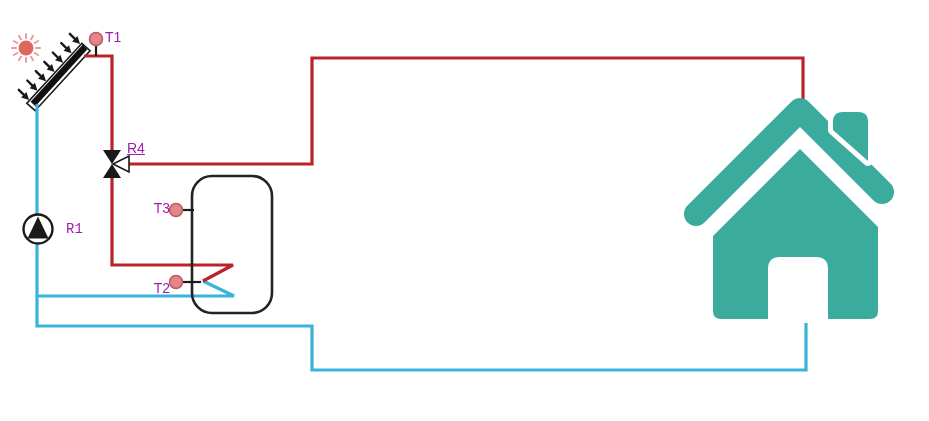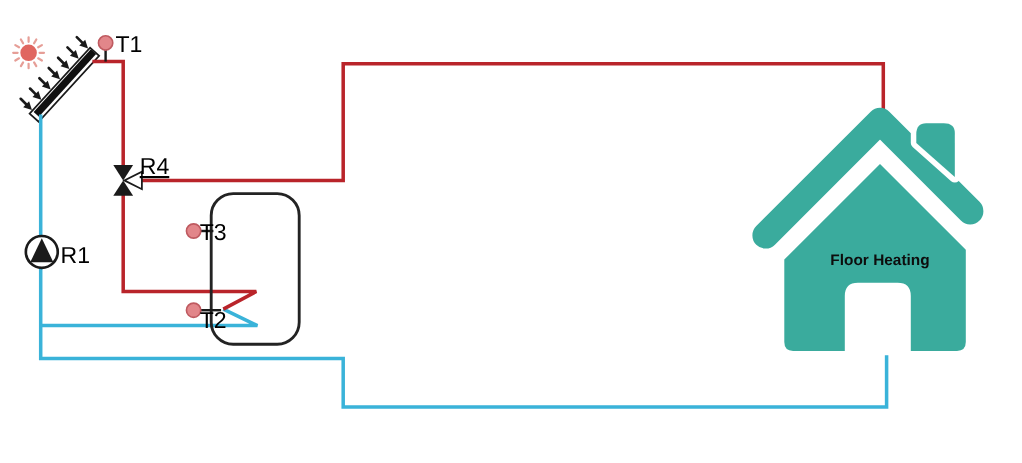--- a/index.html
+++ b/index.html
@@ -24,26 +24,26 @@
   .sensor-dot{fill:var(--sensor-dot-fill,#e2868a);stroke:var(--sensor-dot-stroke,#bf5a60);stroke-width:1.5px;}
   .sun-core{fill:var(--sun-core,#e06660);stroke:none;}
   .sun-ray{stroke:var(--sun-rays,#e69e97);stroke-width:2px;stroke-linecap:round;}
   .teal{fill:var(--house-teal,#3aab9d);stroke:none;}
   .roof-band{fill:none;stroke:var(--house-teal,#3aab9d);stroke-width:24px;stroke-linecap:round;stroke-linejoin:round;}
   .chimney-gap{fill:#ffffff;stroke:#ffffff;stroke-width:10px;stroke-linejoin:round;}
   .arrow-shaft{stroke:var(--component-black,#1a1a1a);stroke-width:2.4px;stroke-linecap:round;}
 
   .label{
     position:absolute;
-    color:#000000;
-    font-size:21px;
+    color:#a21caf;
+    font-size:14px;
     line-height:1;
     white-space:nowrap;
   }
-  .label.right{text-align:right;margin-left:36px;}
+  .label.right{text-align:right;}
   .floor-label{
     position:absolute;
     left:741px;top:229px;width:118px;
     text-align:center;
     font-size:14px;font-weight:bold;
     color:#0d0d0d;
     line-height:1;
   }
 </style>
 </head>
@@ -150,18 +150,17 @@
     <g>
       <polyline class="roof-band" points="696,214 800,110 882,192"></polyline>
       <path class="chimney-gap" d="M 833 122 Q 833 112 842 112 L 858 112 Q 868 112 868 121 L 868 161 L 833 130 Z"></path>
       <path class="teal" d="M 833 122 Q 833 112 842 112 L 858 112 Q 868 112 868 121 L 868 161 L 833 130 Z"></path>
       <path class="teal" d="M 713 236 L 800 149 L 878 227 L 878 311 Q 878 319 870 319 L 828 319 L 828 269 Q 828 257 816 257 L 780 257 Q 768 257 768 269 L 768 319 L 721 319 Q 713 319 713 311 Z"></path>
     </g>
   </svg>
 
   <div class="label" style="left:105px;top:30px;">T1</div>
   <div class="label" style="left:127px;top:141px;text-decoration:underline;">R4</div>
-  <div class="label" style="left:55px;top:222px;">R1</div>
+  <div class="label" style="left:66px;top:222px;font-family:Liberation Mono, monospace;">R1</div>
   <div class="label right" style="left:143px;top:201px;width:27px;">T3</div>
   <div class="label right" style="left:143px;top:281px;width:27px;">T2</div>
-  <div class="floor-label">Floor Heating</div>
 
 </div>
 
 </body></html>

